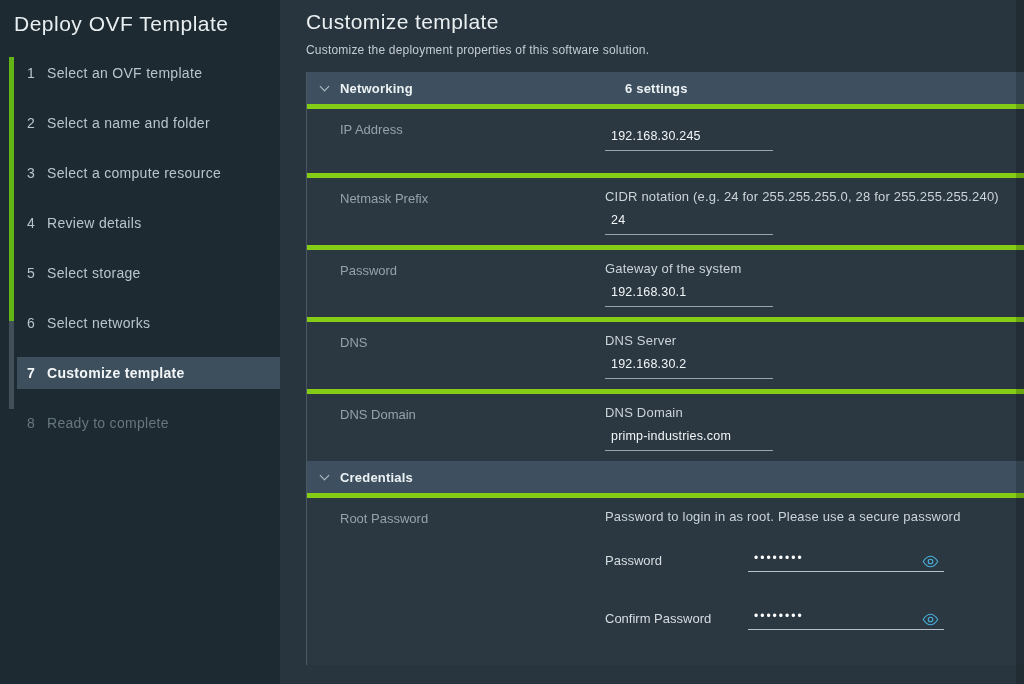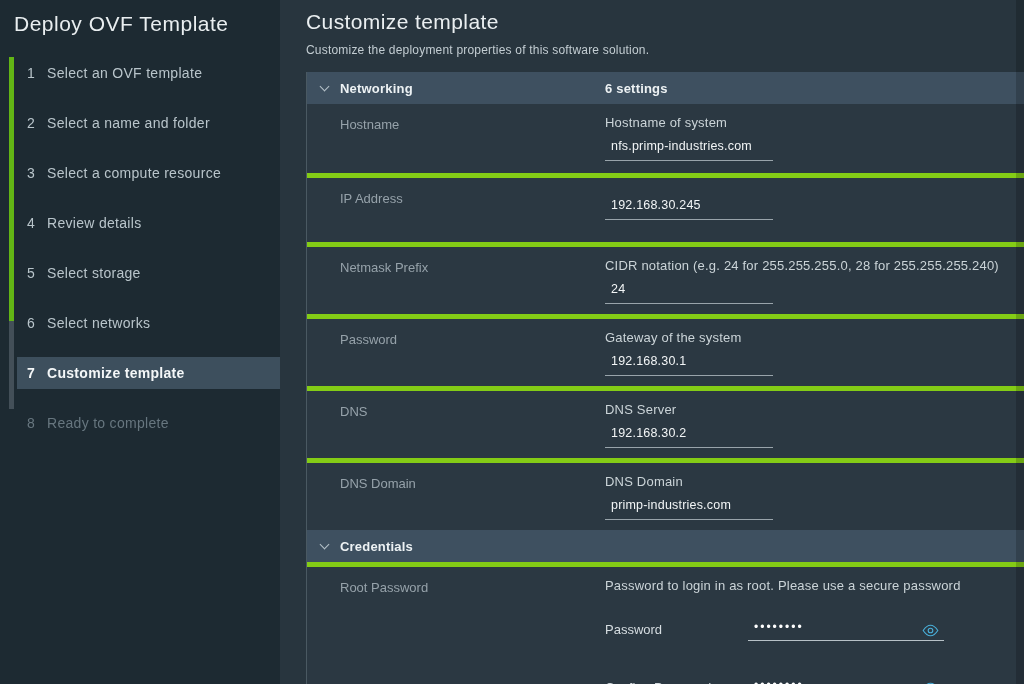--- a/index.html
+++ b/index.html
@@ -54,20 +54,21 @@
   }
   .settings-table {
     margin: 15px 0 0 26px;
     border-left: 1px solid #4a5962;
   }
   .section-header {
     height: 32px; background: #3e5060;
     display: grid; grid-template-columns: 298px 1fr; align-items: center;
     color: #edf2f4; font-size: 13px; font-weight: 700; letter-spacing: 0.2px;
     cursor: default;
+    gap: 20px;
   }
   .sh-left { display: flex; align-items: center; padding-left: 14px; }
   .chevron {
     display: inline-block; width: 7px; height: 7px;
     border-right: 1.6px solid #b6c2c9; border-bottom: 1.6px solid #b6c2c9;
     transform: rotate(45deg); margin-top: -4px; flex: none;
   }
   .sh-label { margin-left: 12px; }
   .row {
     display: grid; grid-template-columns: 298px 1fr;
@@ -169,27 +170,20 @@
     <div class="settings-table">
 
       <div class="section-header">
         <div class="sh-left">
           <span class="chevron"></span>
           <span class="sh-label">Networking</span>
         </div>
         <div class="sh-count">6 settings</div>
       </div>
 
-      <div class="row first">
-        <div class="c1">Hostname</div>
-        <div class="c2">
-          <div class="desc">Hostname of system</div>
-          <input class="txt" type="text" value="nfs.primp-industries.com" style="">
-        </div>
-      </div>
 
       <div class="row">
         <div class="c1">IP Address</div>
         <div class="c2">
           <input class="txt" type="text" value="192.168.30.245" style="">
         </div>
       </div>
 
       <div class="row">
         <div class="c1">Netmask Prefix</div>

